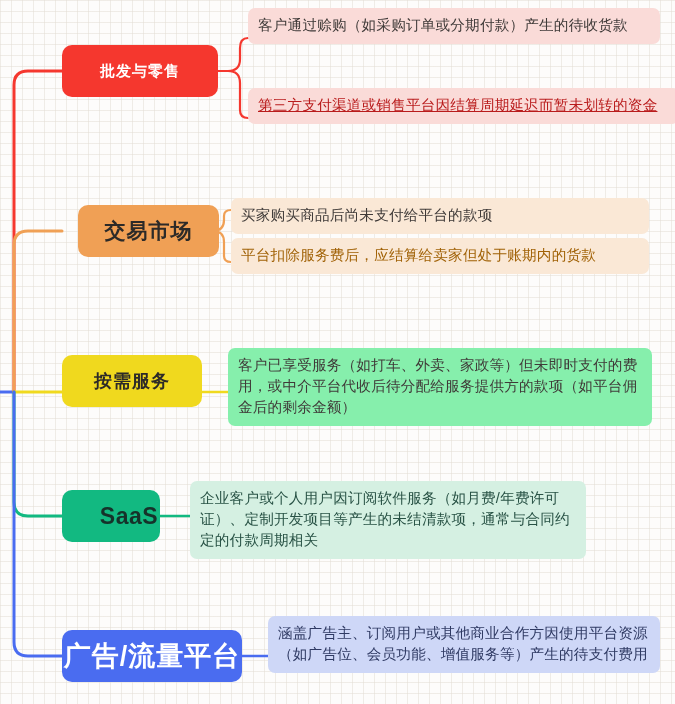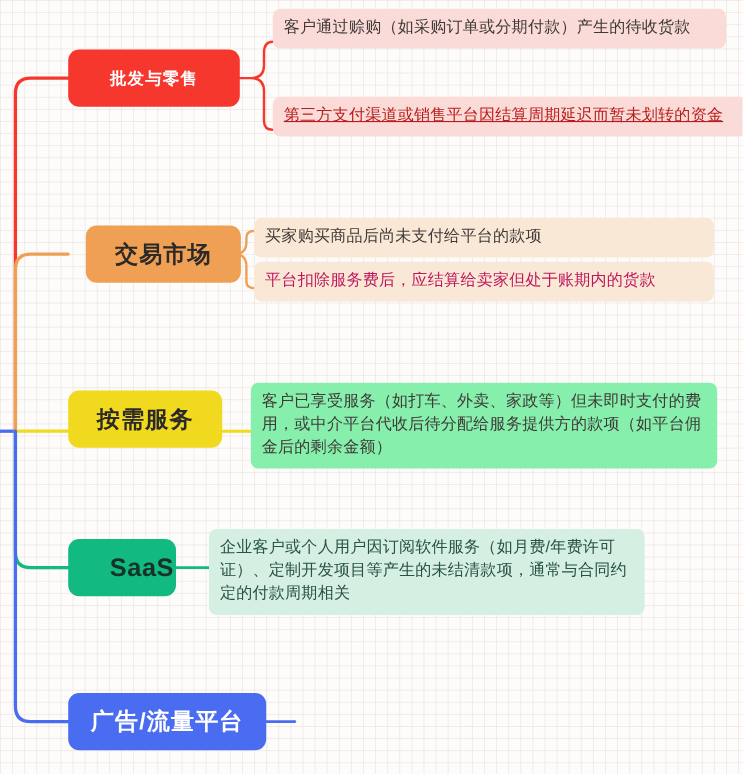--- a/index.html
+++ b/index.html
@@ -59,35 +59,35 @@
   #leaf-0-0 { left: 248px; top: 8px;   width: 412px;
               background: #fadbd8; color: #3f3a38; }
   #leaf-0-1 { left: 248px; top: 88px;  width: 431px;
               background: #fadbd8; color: #b91c1c; text-decoration: underline; }
   
   #topic-1 { left: 62px;  top: 205px; width: 141px; height: 52px;
              background: #f0a055; color: #2c2a28; font-size: 21px; margin-left: 16px; }
   #leaf-1-0 { left: 231px; top: 198px; width: 418px;
               background: #fae8d6; color: #3f3a38; }
   #leaf-1-1 { left: 231px; top: 238px; width: 418px;
-              background: #fae8d6; color: #be185d; }
+              background: #fae8d6; color: #a16207; }
   
   #topic-2 { left: 62px;  top: 355px; width: 140px; height: 52px;
-             background: #f0d91e; color: #2c2a28; font-size: 21px; }
+             background: #f0d91e; color: #2c2a28; font-size: 18px; }
   #leaf-2-0 { left: 228px; top: 348px; width: 424px;
               background: #86efac; color: #3f3a38; }
   
   #topic-3 { left: 62px;  top: 490px; width: 98px;  height: 52px;
              background: #12b981; color: #16322a; font-size: 23px;
              letter-spacing: 0.5px; padding-left: 36px; }
   #leaf-3-0 { left: 190px; top: 481px; width: 396px;
               background: #d5f0e2; color: #285245; }
   
   #topic-4 { left: 62px;  top: 630px; width: 180px; height: 52px;
-             background: #4a6cf0; color: #ffffff; font-size: 21px; }
+             background: #4a6cf0; color: #ffffff; font-size: 27px; }
   #leaf-4-0 { left: 268px; top: 616px; width: 392px;
               background: #ced7f7; color: #2f3a63; }
 </style>
 </head>
 <body>
 
 <div id="canvas">
 
   <svg id="links" viewBox="0 0 675 704" xmlns="http://www.w3.org/2000/svg">
 
@@ -129,14 +129,15 @@
   <div class="leaf" id="leaf-2-0">客户已享受服务（如打车、外卖、家政等）但未即时支付的费用，或中介平台代收后待分配给服务提供方的款项（如平台佣金后的剩余金额）</div>
 
   <div class="node" id="topic-3">
     <span>SaaS</span>
   </div>
   <div class="leaf" id="leaf-3-0">企业客户或个人用户因订阅软件服务（如月费/年费许可证）、定制开发项目等产生的未结清款项，通常与合同约定的付款周期相关</div>
 
   <div class="node" id="topic-4">
     <span>广告/流量平台</span>
   </div>
+  <div class="leaf" id="leaf-4-0">涵盖广告主、订阅用户或其他商业合作方因使用平台资源（如广告位、会员功能、增值服务等）产生的待支付费用</div>
 
 </div>
 
 </body></html>

